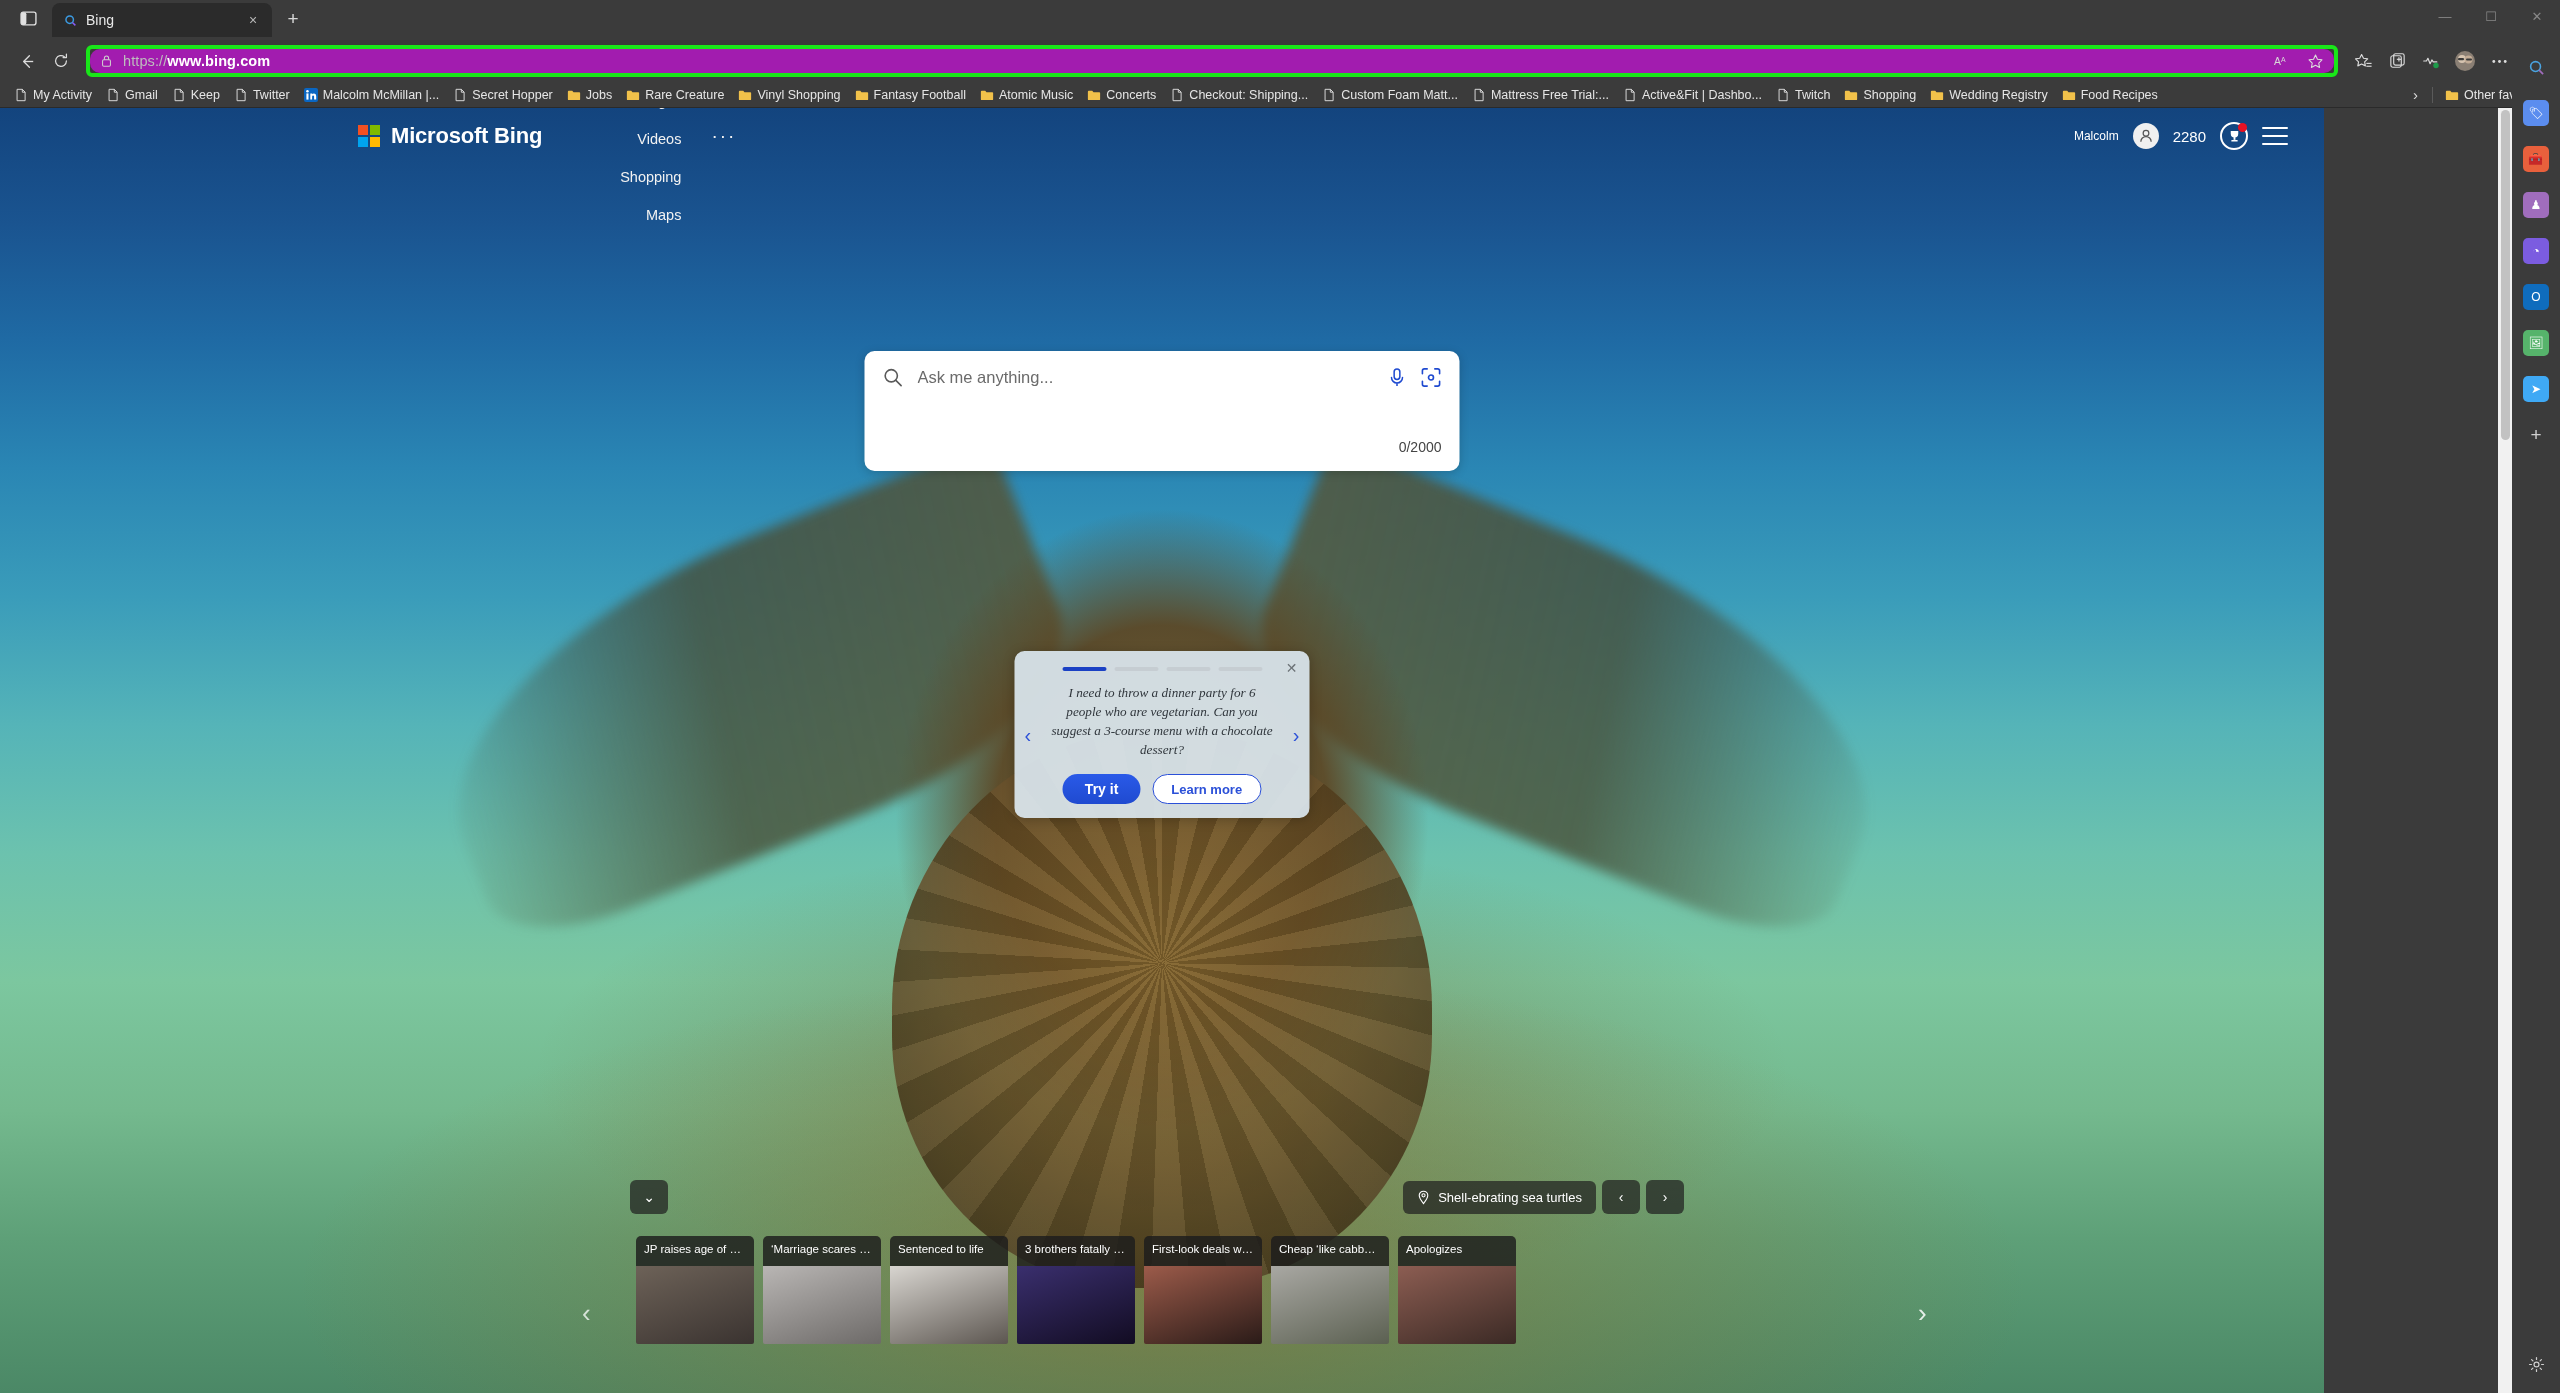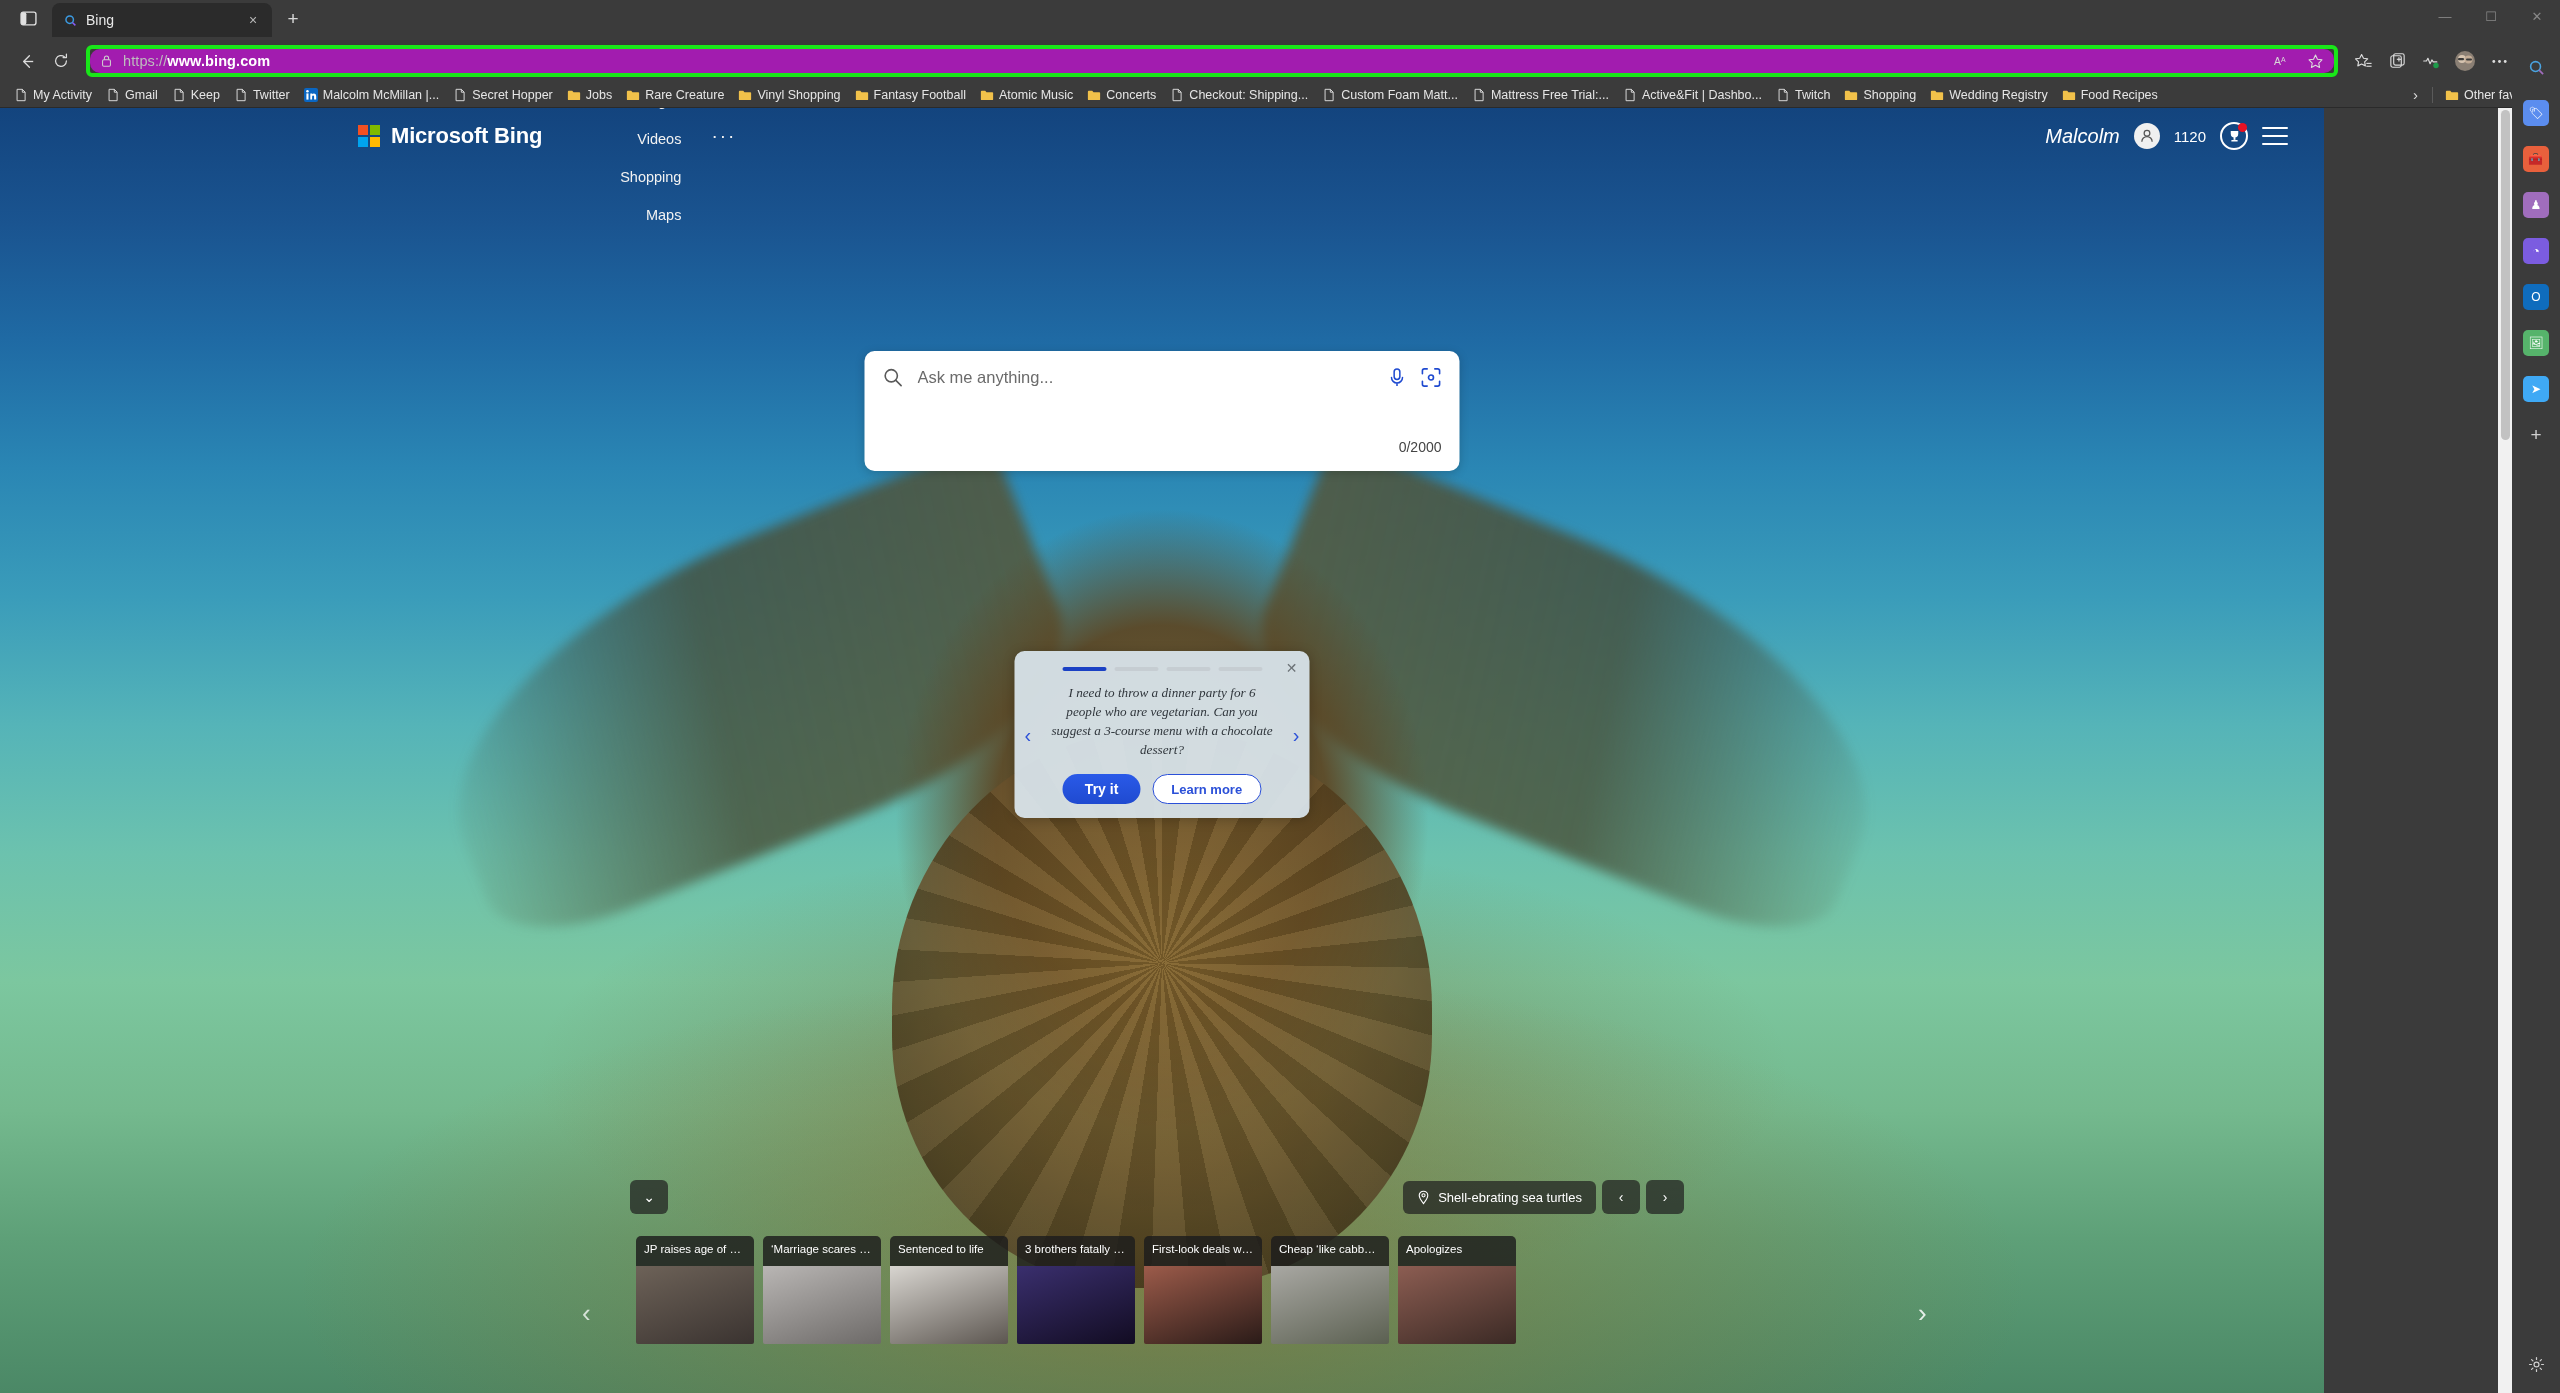--- a/index.html
+++ b/index.html
@@ -127,21 +127,21 @@
     background: radial-gradient(circle at 35% 30%, #5fc3ff, #1464d6);
     display:inline-block; position:relative;
   }
   .chat-bubble-ico::after {
     content:""; position:absolute; left:4px; top:7px; width:11px; height:2px;
     background:#fff; box-shadow: 0 4px 0 #fff; border-radius:1px;
   }
   .bing-dots { color:#f2f2f2; font-size: 19px; padding: 4px 14px; letter-spacing:2px; }
 
   .bing-right { margin-left: auto; display: flex; align-items: center; gap: 14px; }
-  .user-name { color:#fff; font-size: 20px; font-style: italic; }
+  .user-name { color:#fff; font-size: 12px; }
   .avatar-circle { width: 26px; height: 26px; border-radius: 50%; background: #f0f0f0;
     display:flex; align-items:center; justify-content:center; }
   .rewards-pts { color:#fff; font-size: 15px; }
   .rewards-badge { position: relative; width: 28px; height: 28px; border-radius: 50%;
     border: 2px solid #fff; display:flex; align-items:center; justify-content:center; }
   .rewards-dot { position:absolute; top:-1px; right:-1px; width:9px; height:9px; border-radius:50%;
     background:#e81123; }
   .hamburger { width: 26px; height: 18px; display:flex; flex-direction:column; justify-content:space-between; }
   .hamburger i { display:block; height: 2px; background:#fff; border-radius:1px; }
 
@@ -584,21 +584,21 @@
         </div>
       <div class="bing-dots">···</div>
       <div class="bing-right">
         <span class="user-name">Malcolm</span>
         <span class="avatar-circle">
           <svg width="16" height="16" viewBox="0 0 18 18">
               <circle cx="9" cy="6" r="3.2" fill="none" stroke="#555" stroke-width="1.4"></circle>
               <path d="M3.2 15.4a5.8 5.8 0 0 1 11.6 0" fill="none" stroke="#555" stroke-width="1.4"></path>
             </svg>
         </span>
-        <span class="rewards-pts">1120</span>
+        <span class="rewards-pts">2280</span>
         <span class="rewards-badge">
           <svg width="15" height="15" viewBox="0 0 16 16">
               <path d="M4 2h8v3a4 4 0 0 1-8 0Z" fill="#fff"></path>
               <rect x="7" y="8.6" width="2" height="3" fill="#fff"></rect>
               <rect x="4.6" y="11.6" width="6.8" height="1.8" rx=".6" fill="#fff"></rect>
             </svg>
           <span class="rewards-dot"></span>
         </span>
         <span class="hamburger">
             <i></i>

